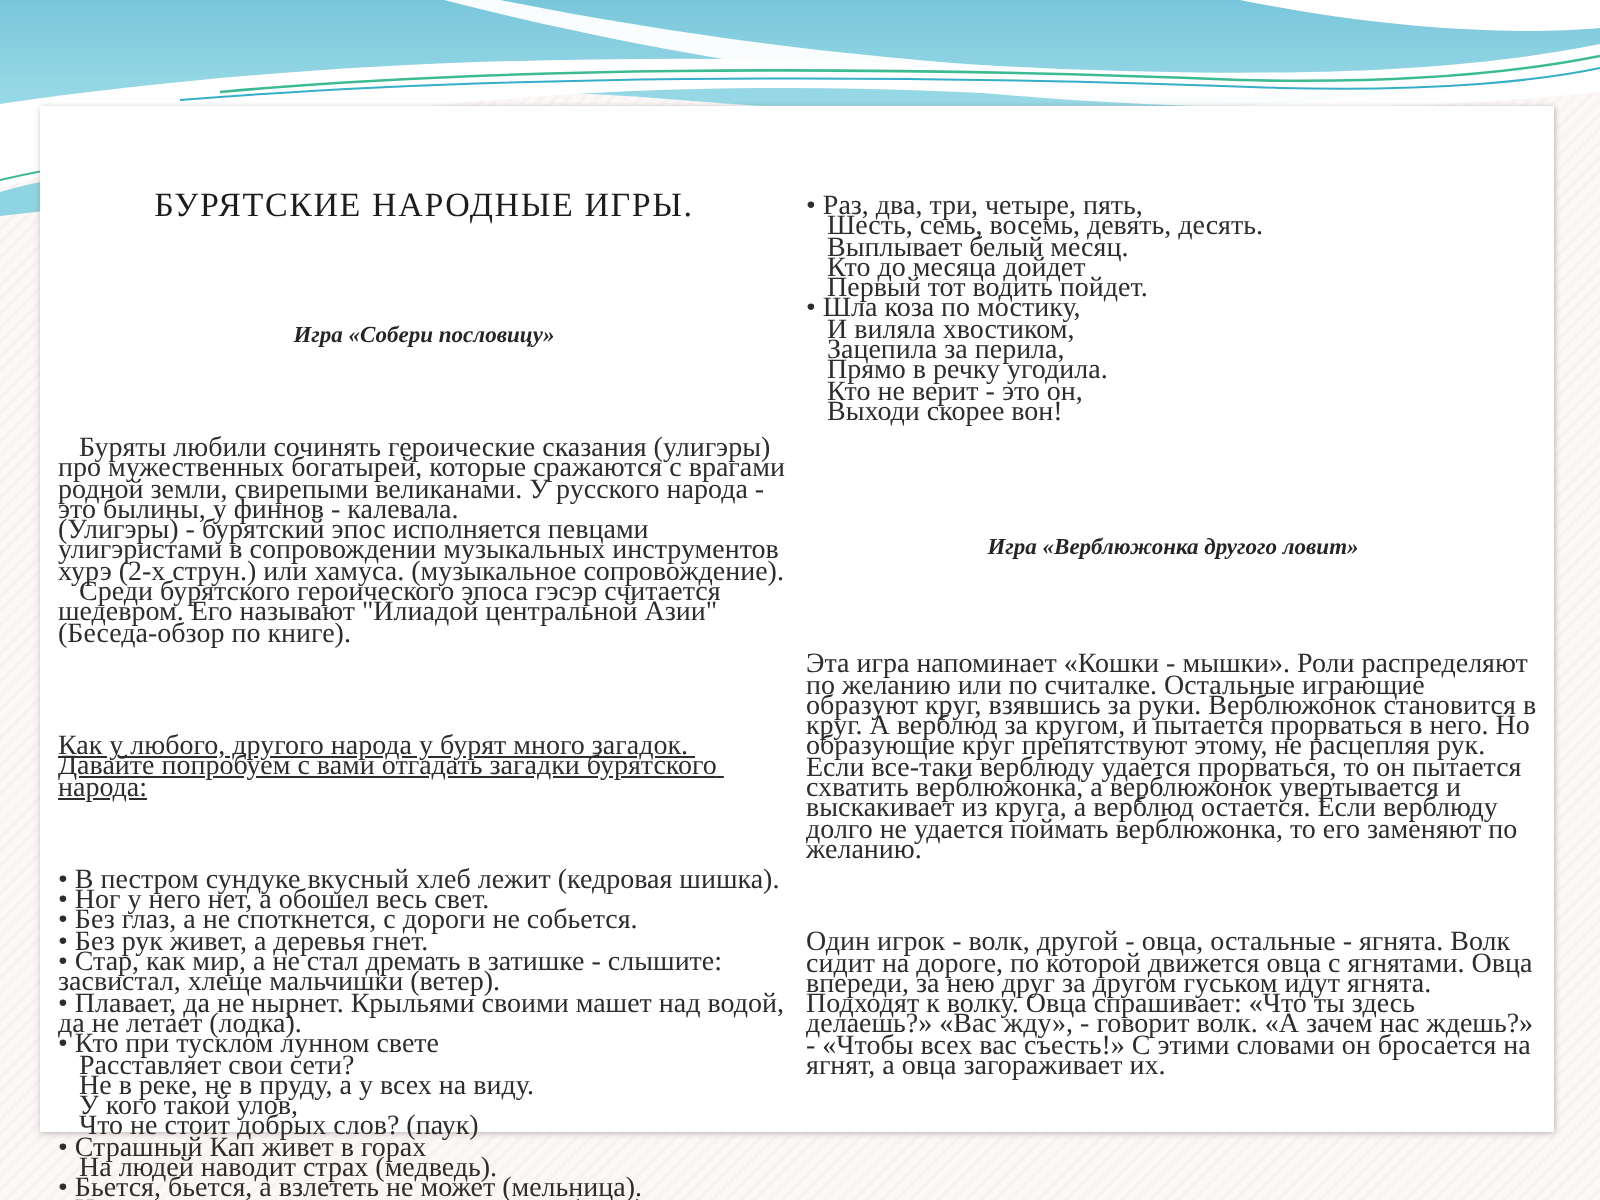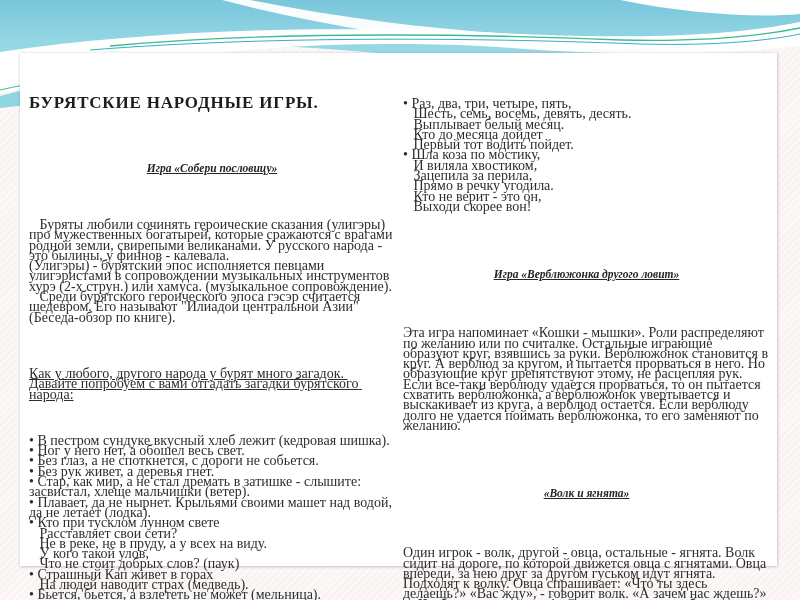--- a/index.html
+++ b/index.html
@@ -25,30 +25,29 @@
   }
   .doc-inner {
     position: relative; width: 100%; height: 100%;
     color: #2e2d2b;
     filter: blur(0.3px);
   }
   .col { position: absolute; white-space: pre-wrap; }
   .col-left  { left: 9px;  top: 2px;  width: 366px; }
   .col-right { left: 383px; top: 10px; width: 367px; }
   .doc-title {
-    text-align: left;
-    font-size: 17px; font-weight: bold;
+    text-align: center;
+    font-size: 17px; font-weight: normal;
     letter-spacing: 0.8px;
     color: #1e1d1c;
     margin: 2px 0 0 0;
   }
   .game-heading {
     text-align: center;
     font-size: 11.5px; font-weight: bold; font-style: italic;
-    text-decoration: underline;
     margin: 13px 0 10px 0;
     color: #262524;
   }
   .game-heading.right1 { margin: 20px 0 12px 0; }
   .game-heading.right2 { margin: 20px 0 13px 0; }
   .body-text {
     font-size: 14px;
     line-height: 10.3px;
     text-align: left;
   }
@@ -117,21 +116,20 @@
    Кто до месяца дойдет
    Первый тот водить пойдет.
 • Шла коза по мостику,
    И виляла хвостиком,
    Зацепила за перила,
    Прямо в речку угодила.
    Кто не верит - это он,
    Выходи скорее вон!</div>
         <div class="game-heading right1">Игра «Верблюжонка другого ловит»</div>
         <div class="body-text">Эта игра напоминает «Кошки - мышки». Роли распределяют по желанию или по считалке. Остальные играющие образуют круг, взявшись за руки. Верблюжонок становится в круг. А верблюд за кругом, и пытается прорваться в него. Но образующие круг препятствуют этому, не расцепляя рук. Если все-таки верблюду удается прорваться, то он пытается схватить верблюжонка, а верблюжонок увертывается и выскакивает из круга, а верблюд остается. Если верблюду долго не удается поймать верблюжонка, то его заменяют по желанию.</div>
-        <div class="game-heading right2">«Волк и ягнята»</div>
         <div class="body-text">Один игрок - волк, другой - овца, остальные - ягнята. Волк сидит на дороге, по которой движется овца с ягнятами. Овца впереди, за нею друг за другом гуськом идут ягнята. Подходят к волку. Овца спрашивает: «Что ты здесь делаешь?» «Вас жду», - говорит волк. «А зачем нас ждешь?» - «Чтобы всех вас съесть!» С этими словами он бросается на ягнят, а овца загораживает их.</div>
         
       </div>
 
     </div>
   </div>
 
 </div>
 
 </body></html>

